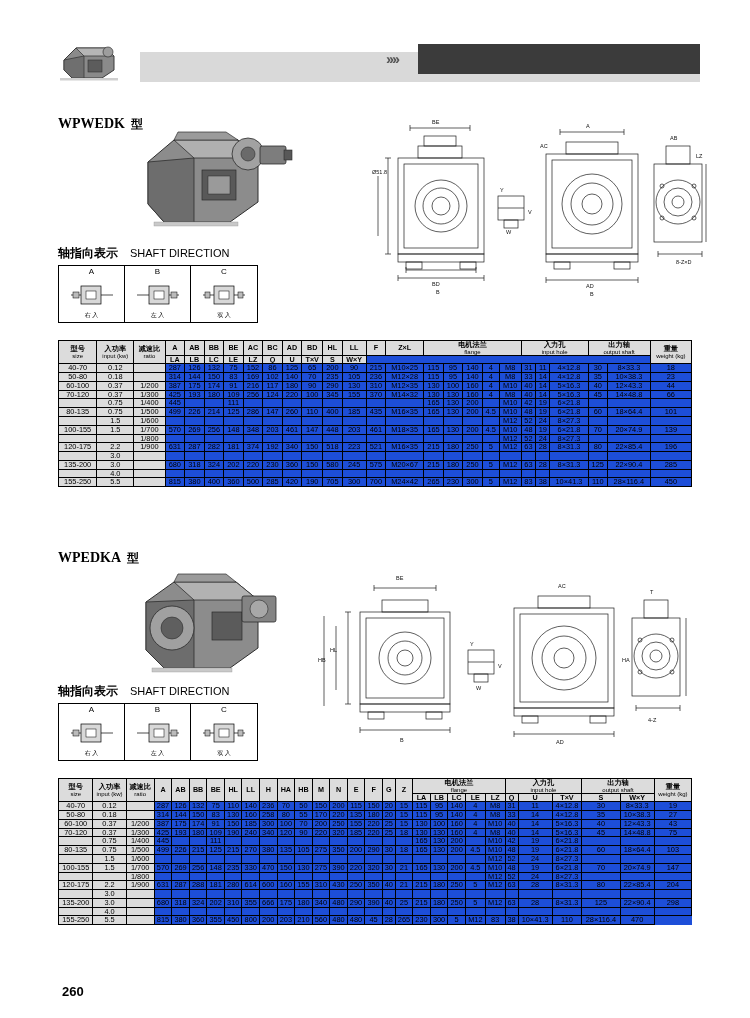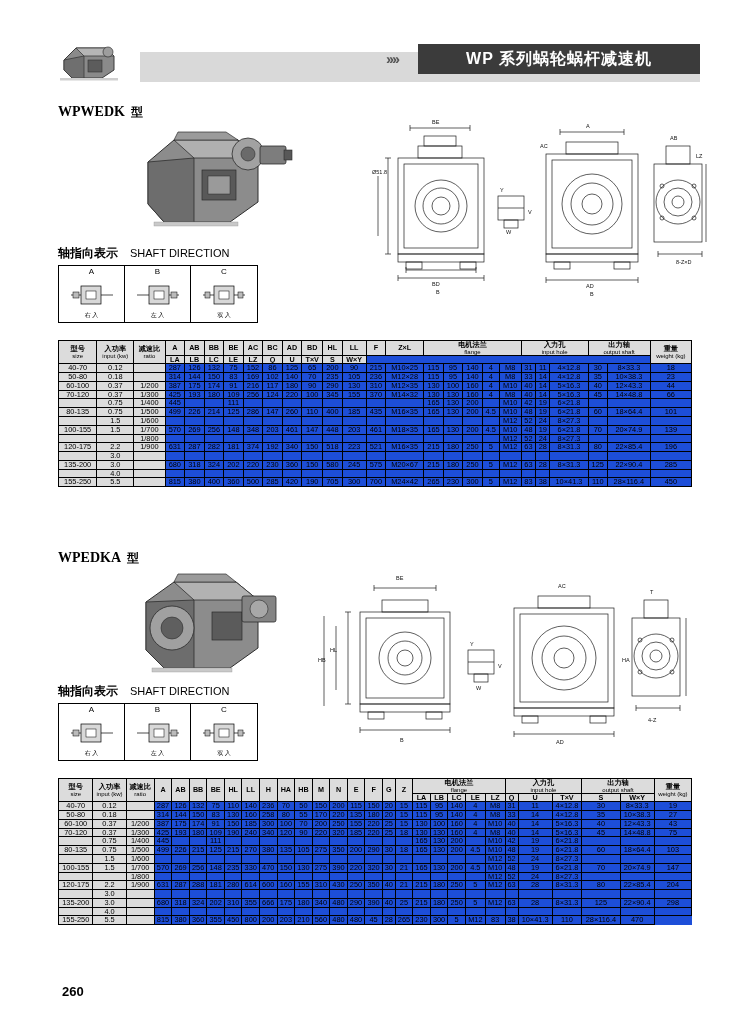--- a/index.html
+++ b/index.html
@@ -58,35 +58,34 @@
 </style>
 </head>
 <body>
 
 <div class="page">
 
   <div class="header">
     <div class="hdr-bar-gray"></div>
     <div class="chevrons">››››</div>
     <div class="hdr-bar-dark"></div>
-    <div class="hdr-title">WP 系列蜗轮蜗杆减速机</div>
 
     <div class="hdr-logo">
       <svg width="62" height="44" viewBox="0 0 62 44">
         <polygon points="6,22 18,10 48,10 56,18 56,32 44,40 14,40 6,32" fill="#8a8a8a" stroke="#3a3a3a" stroke-width="1"></polygon>
         <polygon points="18,10 48,10 56,18 26,18" fill="#b5b5b5" stroke="#3a3a3a" stroke-width="0.8"></polygon>
         <polygon points="6,22 26,18 26,40 14,40 6,32" fill="#6f6f6f" stroke="#3a3a3a" stroke-width="0.8"></polygon>
         <rect x="30" y="22" width="14" height="12" fill="#5c5c5c" stroke="#333" stroke-width="0.6"></rect>
         <circle cx="50" cy="14" r="5" fill="#9d9d9d" stroke="#333" stroke-width="0.7"></circle>
         <rect x="2" y="40" width="58" height="2.5" fill="#cfcfcf"></rect>
       </svg>
     </div>
   </div>
 
-  <div class="sec-title" style="left:58px; top:104px;">
+  <div class="sec-title" style="left:58px; top:116px;">
     <span>WPWEDK</span><span class="cn">型</span>
   </div>
 
   <div class="photo" style="left:118px; top:118px; width:180px; height:118px;">
     <svg width="180" height="118" viewBox="0 0 180 118">
       <polygon points="30,44 56,22 120,22 140,40 140,84 112,104 46,104 30,86" fill="#8c8c8c" stroke="#2e2e2e" stroke-width="1"></polygon>
       <polygon points="56,22 120,22 140,40 76,40" fill="#b0b0b0" stroke="#2e2e2e" stroke-width="0.8"></polygon>
       <polygon points="30,44 76,40 76,104 46,104 30,86" fill="#6d6d6d" stroke="#2e2e2e" stroke-width="0.8"></polygon>
       <rect x="84" y="52" width="34" height="30" fill="#595959" stroke="#2b2b2b" stroke-width="0.7"></rect>
       <rect x="90" y="58" width="22" height="18" fill="#9a9a9a" stroke="#2b2b2b" stroke-width="0.5"></rect>

